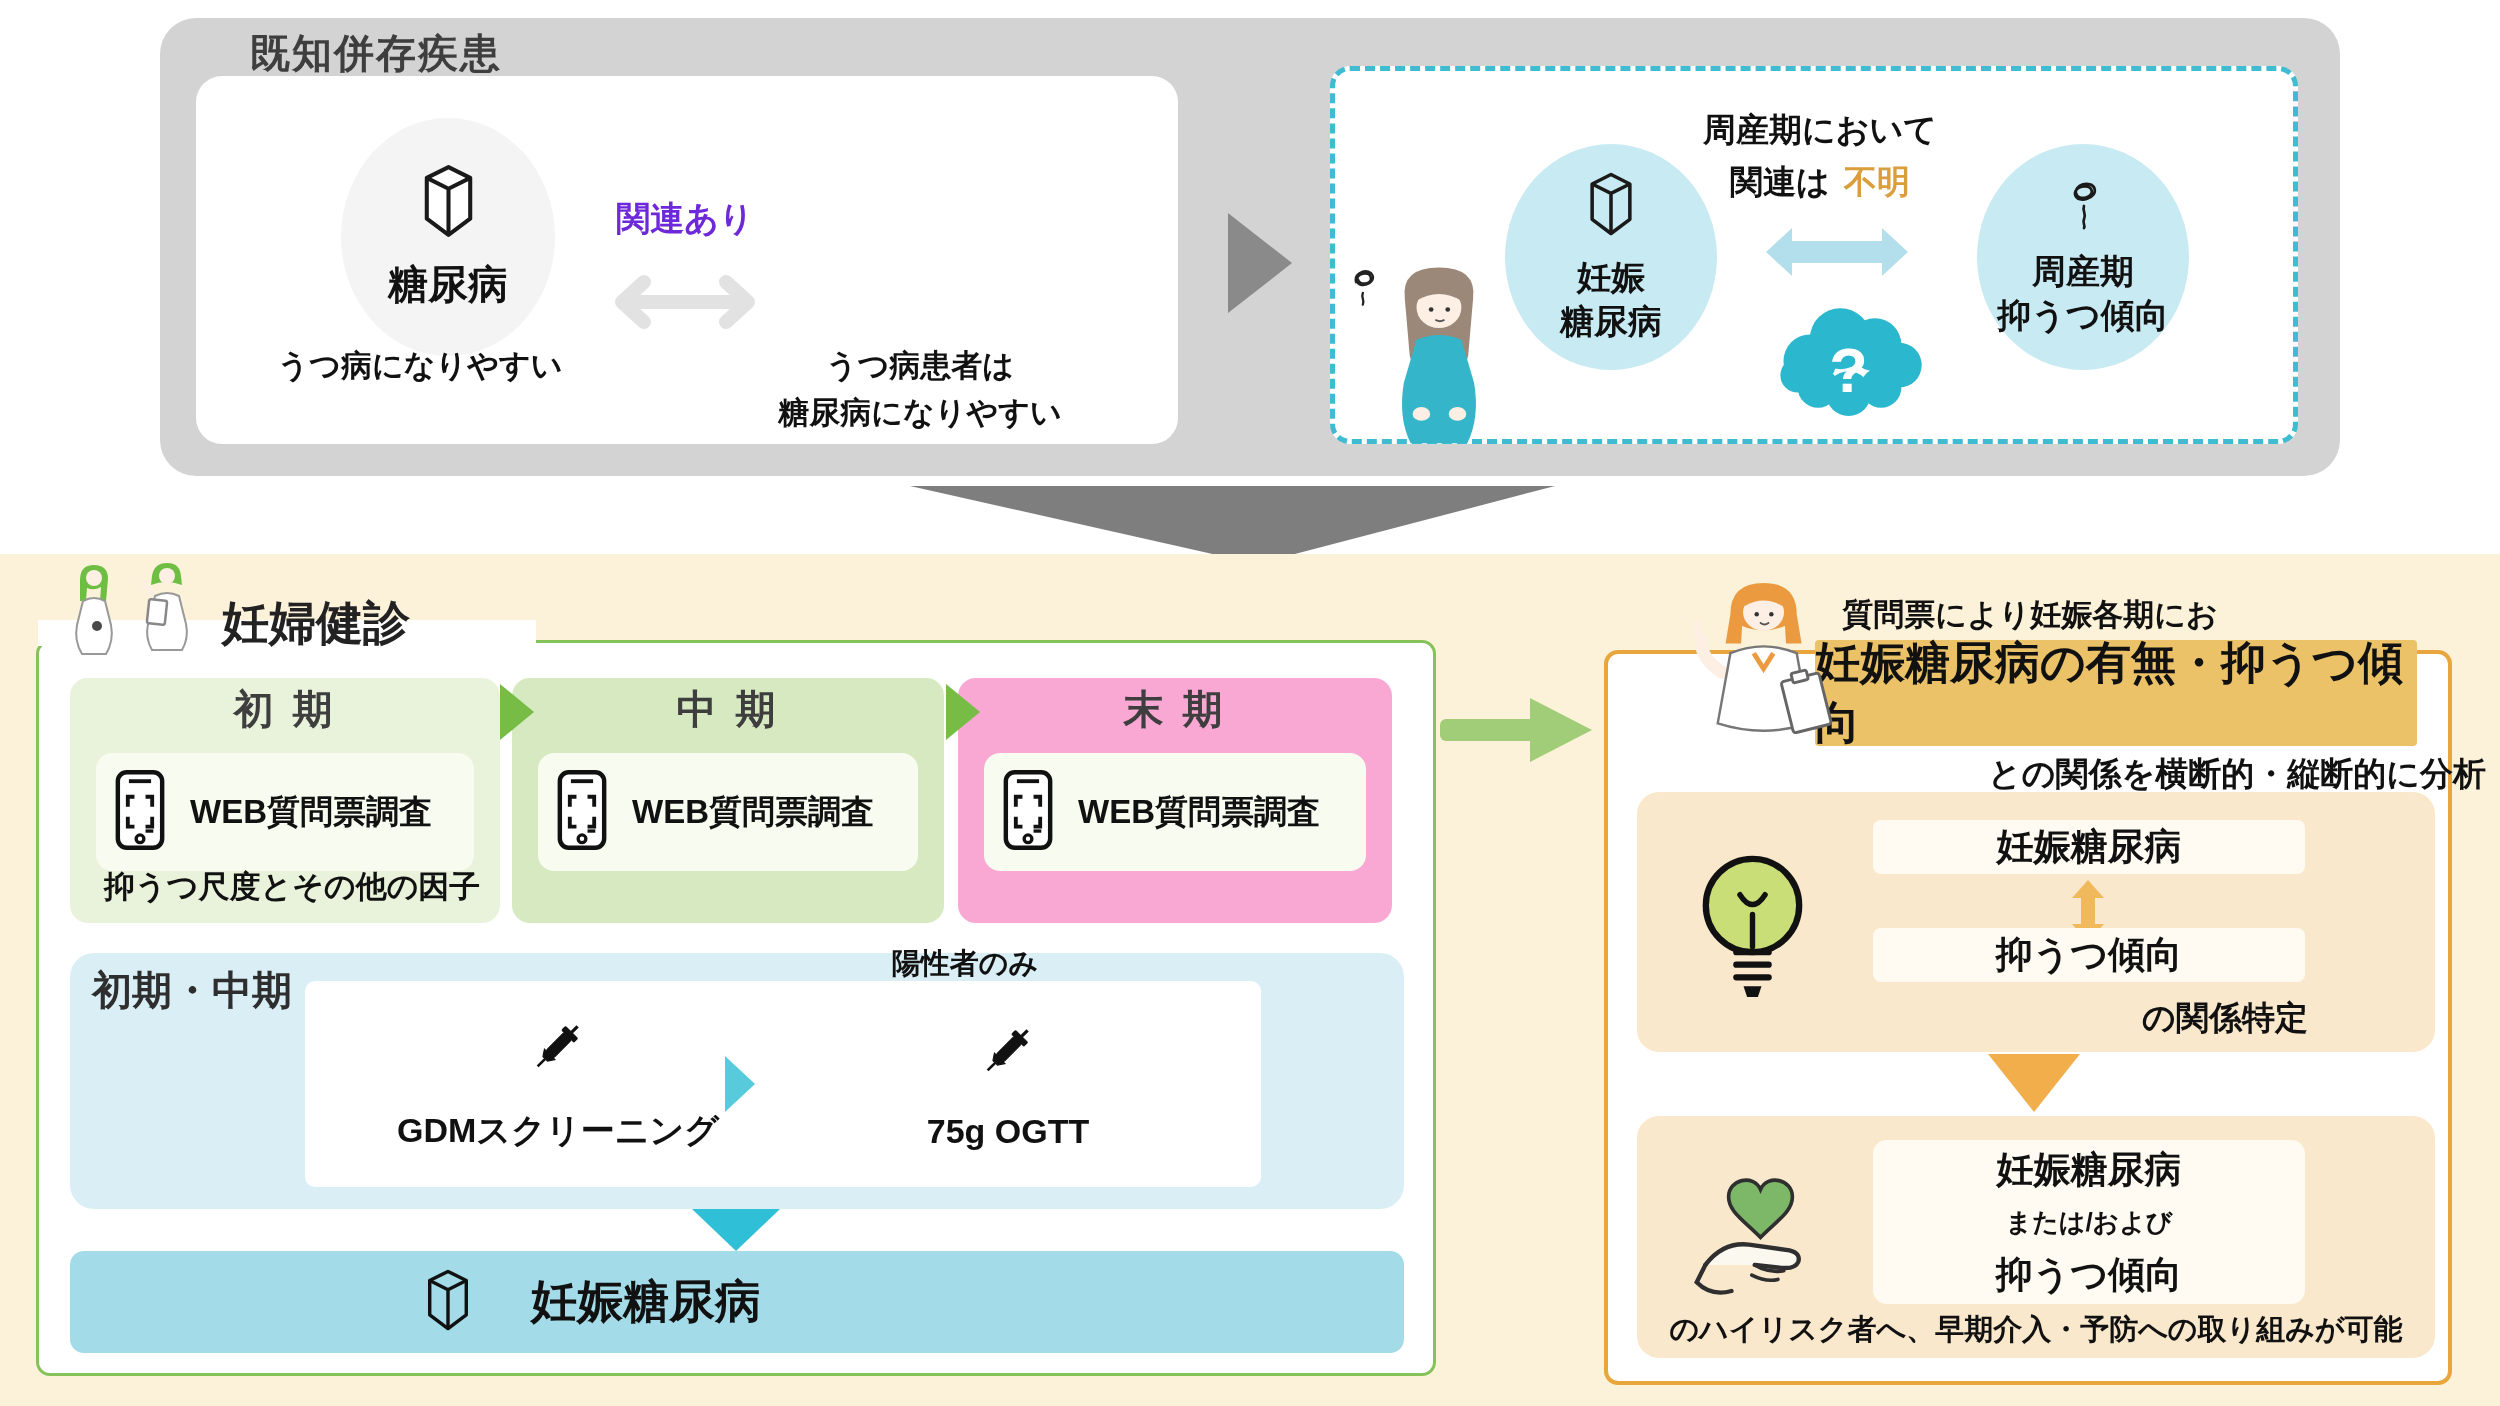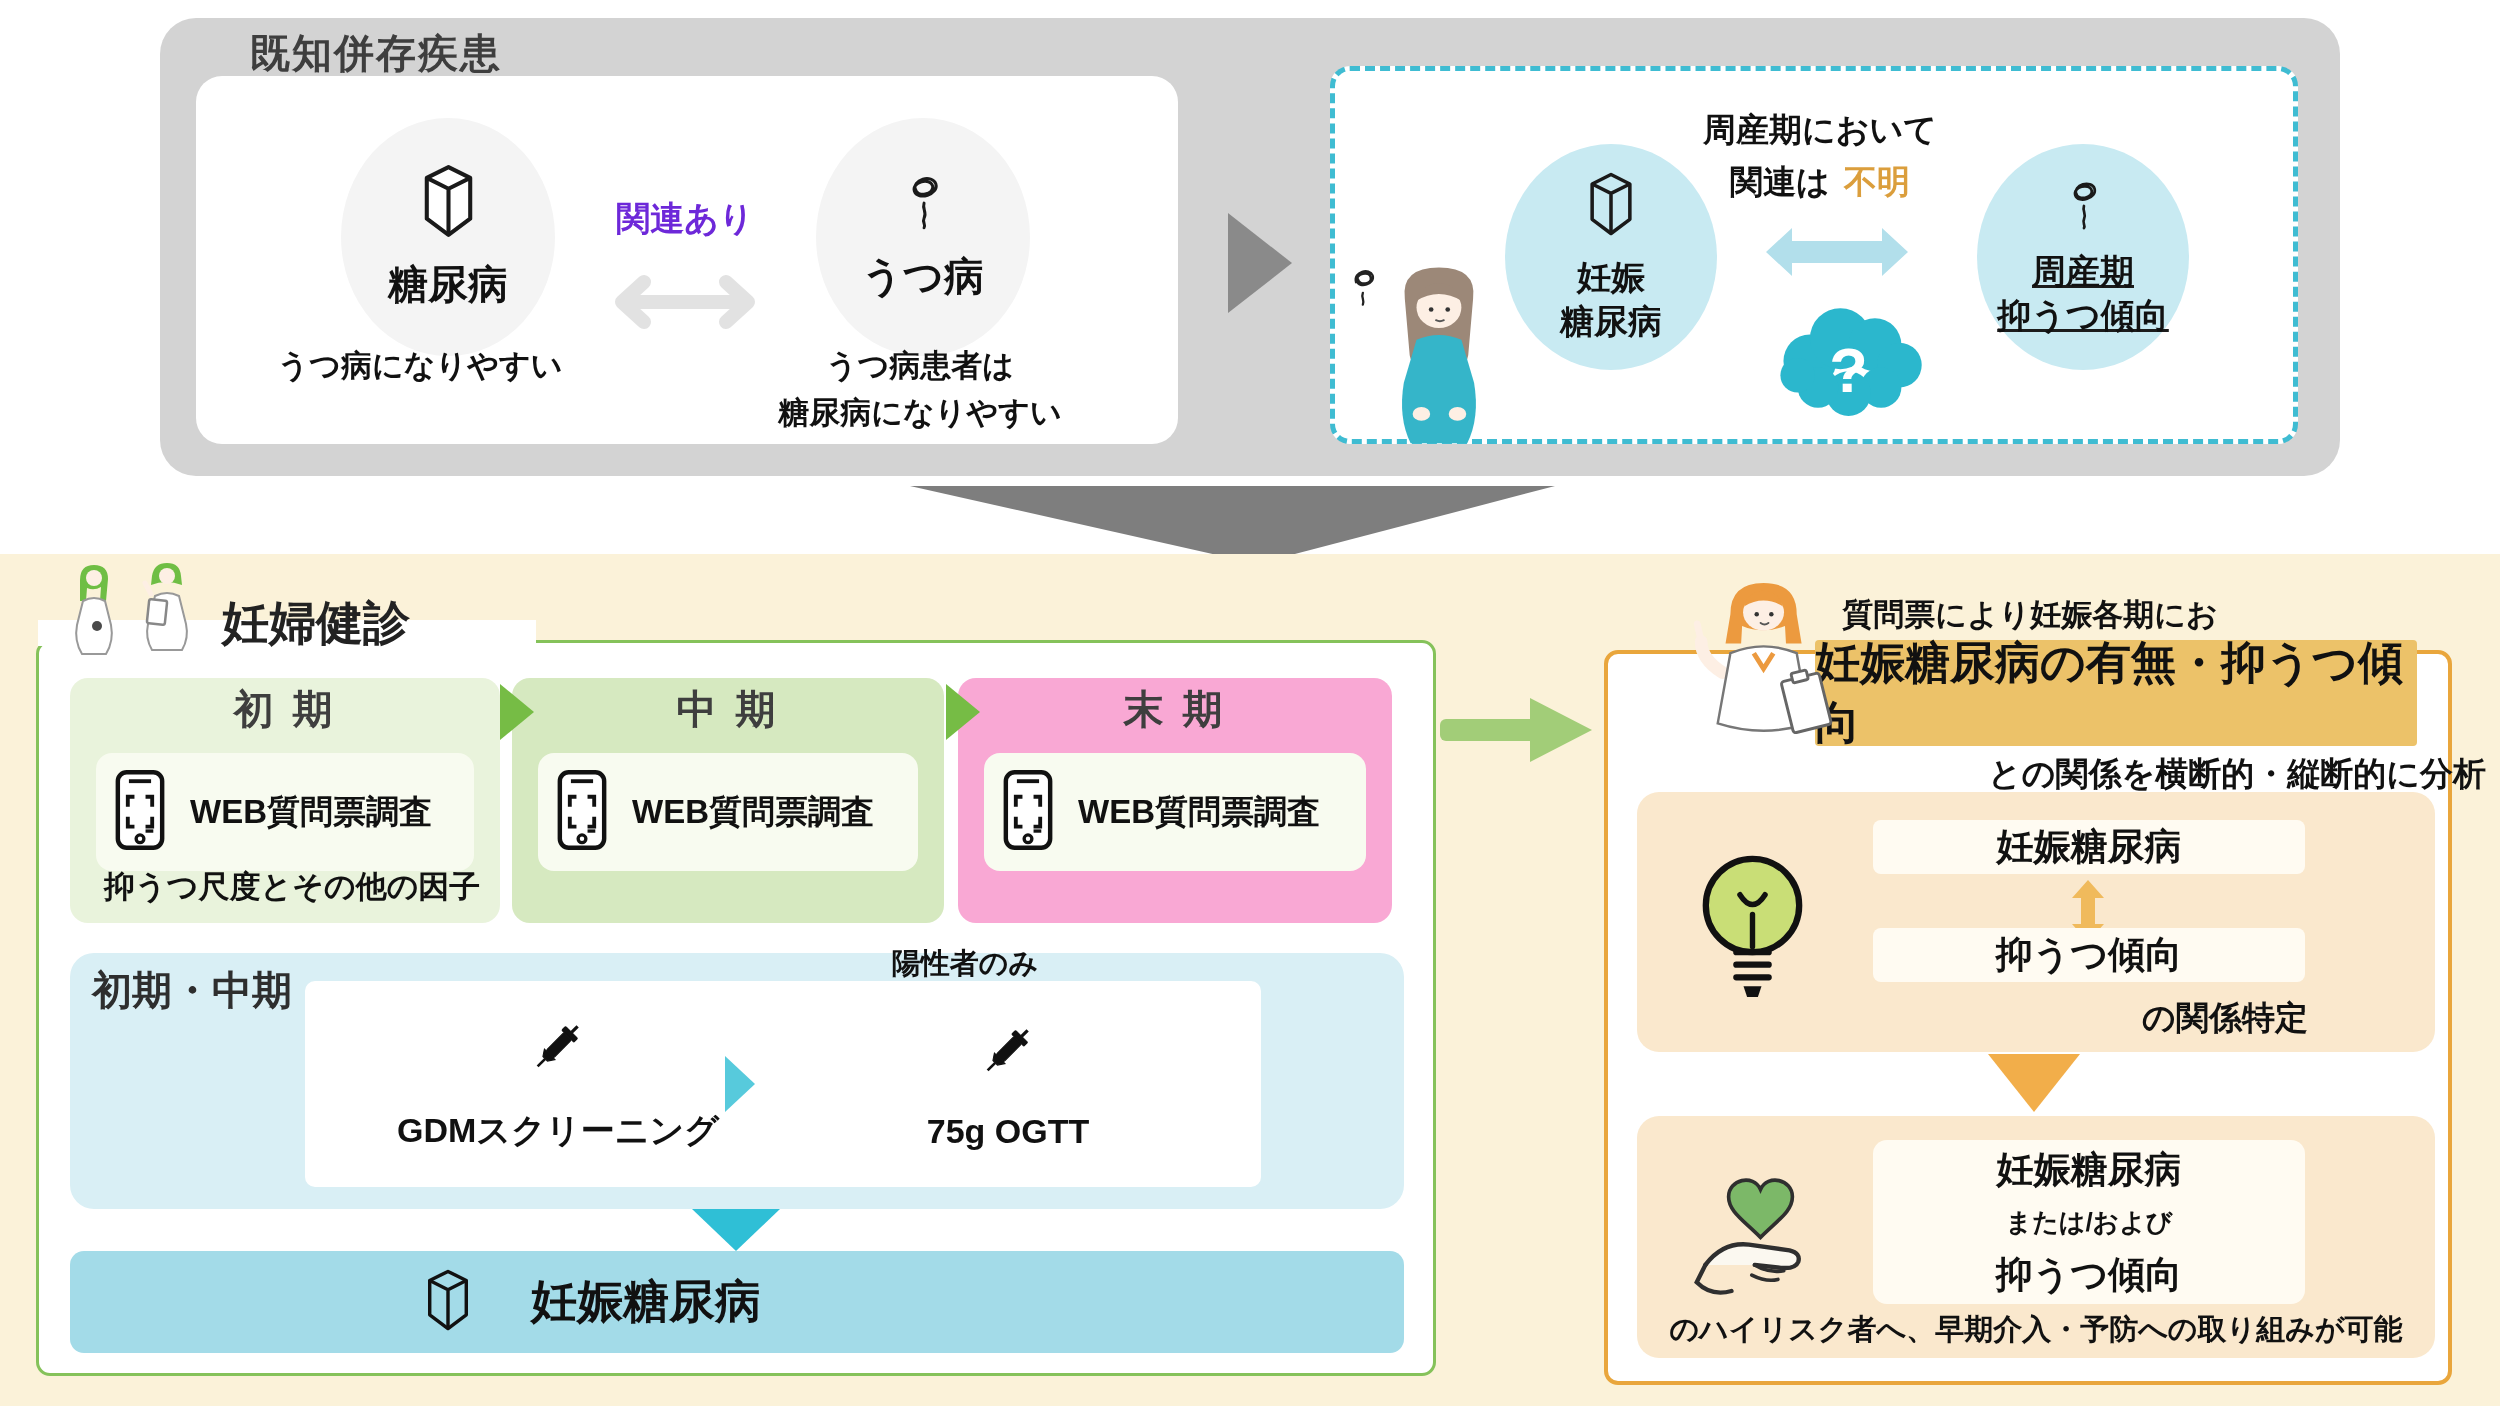--- a/index.html
+++ b/index.html
@@ -25,21 +25,21 @@
   .tri-right-gray{left:1228px;top:213px;width:0;height:0;
     border-top:50px solid transparent;border-bottom:50px solid transparent;border-left:64px solid #8A8A8A;}
   .card-question{left:1330px;top:66px;width:968px;height:378px;background:#ffffff;
     border:5px dashed #3FBCD2;border-radius:20px;box-sizing:border-box;}
   .q-line1{left:1620px;top:108px;width:400px;text-align:center;font-size:33px;color:#111;}
   .q-line2{left:1620px;top:160px;width:400px;text-align:center;font-size:33px;color:#111;}
   .q-unknown{color:#DB9E3C;margin-left:14px;}
   .node-blue{background:#C8EAF2;width:212px;height:226px;}
   .node-blue .lbl2{font-size:34px;color:#111;text-align:center;line-height:44px;}
   .ellb-l{left:1505px;top:144px;}
-  .ellb-r{left:1977px;top:144px;text-decoration:underline;}
+  .ellb-r{left:1977px;top:144px;}
   .arrow-blue{left:1762px;top:222px;}
   .cloud{left:1760px;top:298px;}
   .woman{left:1342px;top:250px;z-index:4;}
   
   .big-down{left:910px;top:486px;}
   
   .beige{left:0;top:554px;width:2500px;height:852px;background:#FBF2D9;}
   
   .tab-white{left:38px;top:620px;width:498px;height:26px;background:#ffffff;z-index:2;}
   .card-checkup{left:36px;top:640px;width:1400px;height:736px;background:#ffffff;
@@ -121,28 +121,20 @@
   </div>
 
   <div class="abs rel-label">関連あり</div>
 
   <span class="abs arrow-gray">
     <svg width="150" height="60" viewBox="0 0 150 60">
         <path d="M14 30 H136 M34 10 L12 30 L34 50 M116 10 L138 30 L116 50" fill="none" stroke="#E2E2E2" stroke-width="14" stroke-linecap="round" stroke-linejoin="round"></path>
       </svg>
   </span>
 
-  <div class="abs node-ellipse ell-r">
-    <span>
-      <svg width="48" height="60" viewBox="0 0 44 56">
-          <path d="M15 19 C11 7 31 3 34 12 C37 22 17 28 14 19 C11 10 29 6 31 14 C33 22 16 25 15 17 M23 30 C21 36 26 38 23 44 C21 48 25 50 23 53" fill="none" stroke="#1a1a1a" stroke-width="2.8" stroke-linecap="round"></path>
-        </svg>
-    </span>
-    <span class="lbl">うつ病</span>
-  </div>
 
   <div class="abs cap cap-l">
     <div>うつ病になりやすい</div>
   </div>
   <div class="abs cap cap-r">
     <div>うつ病患者は</div>
     <div>糖尿病になりやすい</div>
   </div>
 
   <div class="abs tri-right-gray"></div>

